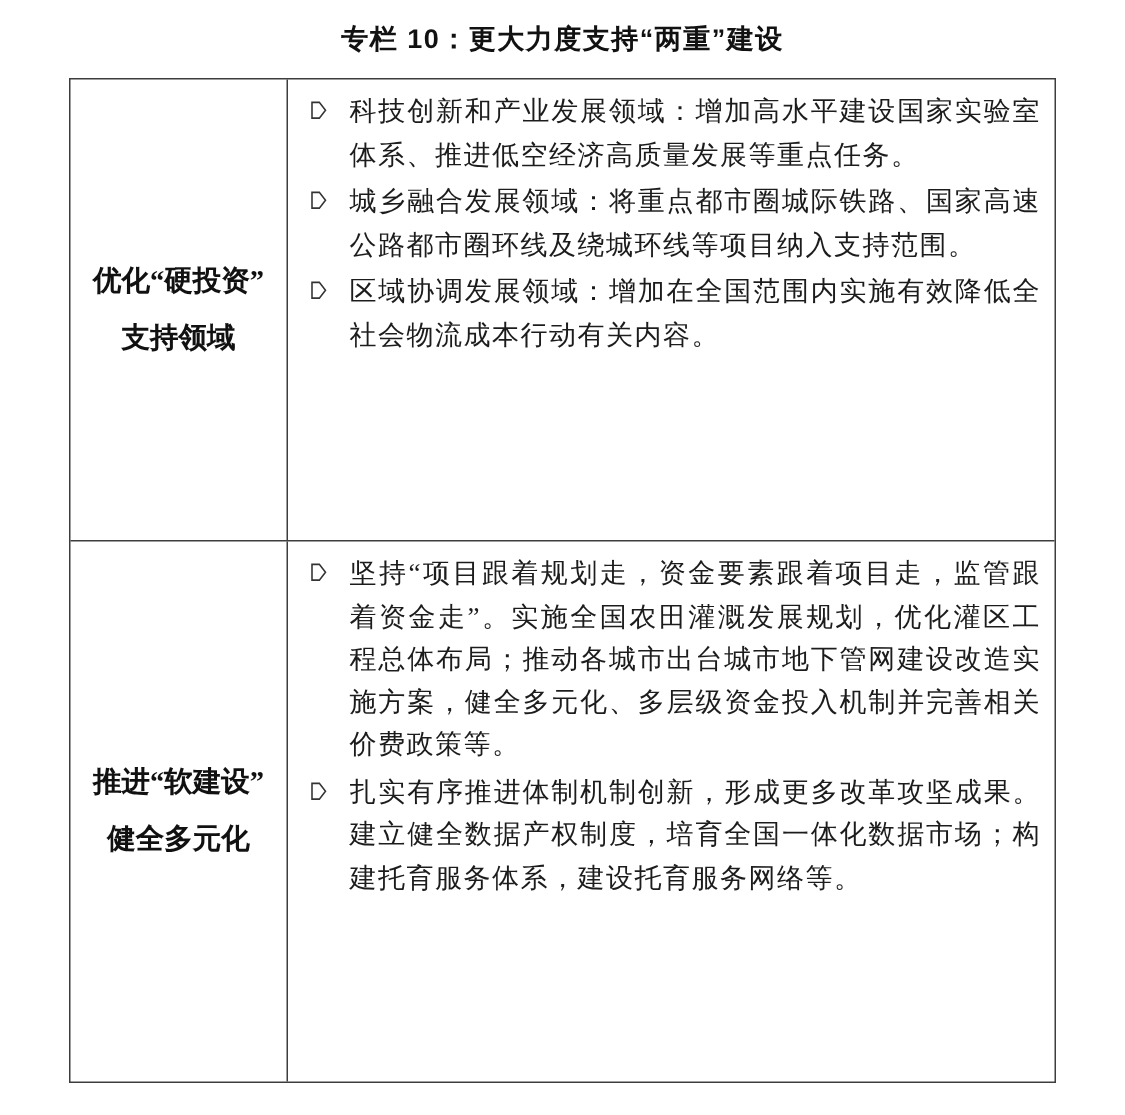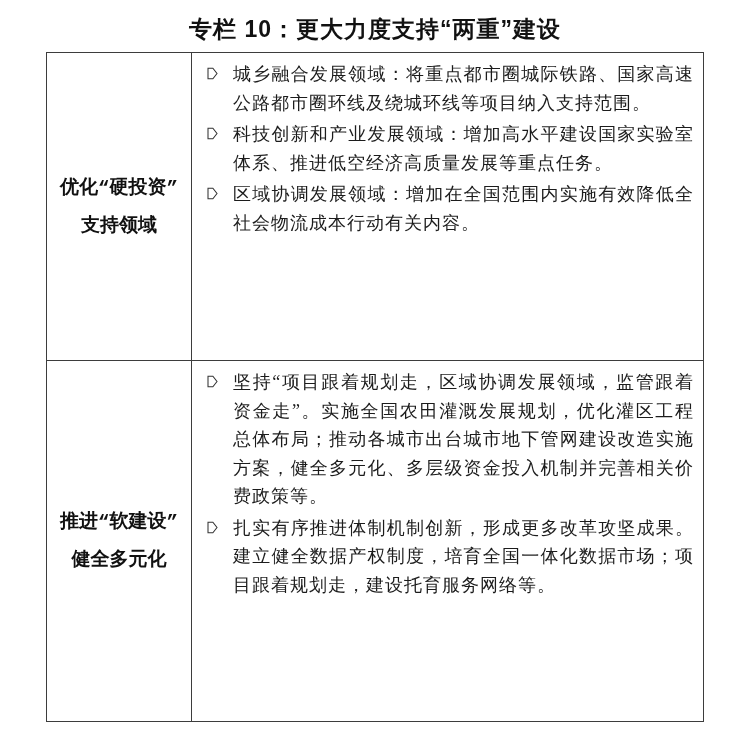--- a/index.html
+++ b/index.html
@@ -13,21 +13,21 @@
     overflow: hidden;
   }
   .title {
     position: absolute;
     top: 14px;
     left: 0;
     width: 100%;
     text-align: center;
     font-family: "Liberation Sans", "DejaVu Sans", sans-serif;
     font-weight: bold;
-    font-size: 23px;
+    font-size: 18px;
     letter-spacing: 1px;
     color: #111111;
   }
   .box-table {
     position: absolute;
     left: 46px;
     top: 52px;
     width: 658px;
     border: 1.5px solid #3d3d3d;
     background: #ffffff;
@@ -38,21 +38,21 @@
   }
   .row + .row { border-top: 1.5px solid #3d3d3d; }
   .row-1 { height: 307px; }
   .row-2 { height: 361px; }
   .label-cell {
     display: flex;
     align-items: center;
     justify-content: center;
     text-align: center;
     white-space: pre-line;
-    font-family: Liberation Mono, monospace;
+    font-family: Liberation Serif, serif;
     font-weight: bold;
     font-size: 19px;
     line-height: 38px;
     color: #111111;
     padding: 4px;
   }
   .content-cell {
     border-left: 1.5px solid #3d3d3d;
     padding: 7px 9px 6px 11px;
     overflow: hidden;
@@ -91,29 +91,29 @@
     <div class="row row-1">
       <div class="label-cell">优化“硬投资”
 支持领域</div>
       <div class="content-cell">
         <div class="item">
           <span class="marker">
             <svg viewBox="0 0 20 20" width="15" height="15">
                 <path d="M4 3 L10.5 3 L16 10 L10.5 17 L4 17 Z" fill="none" stroke="#333333" stroke-width="1.4"></path>
               </svg>
           </span>
-          <p>城乡融合发展领域：将重点都市圈城际铁路、国家高速公路都市圈环线及绕城环线等项目纳入支持范围。</p>
+          <p>科技创新和产业发展领域：增加高水平建设国家实验室体系、推进低空经济高质量发展等重点任务。</p>
         </div>
         <div class="item">
           <span class="marker">
             <svg viewBox="0 0 20 20" width="15" height="15">
                 <path d="M4 3 L10.5 3 L16 10 L10.5 17 L4 17 Z" fill="none" stroke="#333333" stroke-width="1.4"></path>
               </svg>
           </span>
-          <p>科技创新和产业发展领域：增加高水平建设国家实验室体系、推进低空经济高质量发展等重点任务。</p>
+          <p>城乡融合发展领域：将重点都市圈城际铁路、国家高速公路都市圈环线及绕城环线等项目纳入支持范围。</p>
         </div>
         <div class="item">
           <span class="marker">
             <svg viewBox="0 0 20 20" width="15" height="15">
                 <path d="M4 3 L10.5 3 L16 10 L10.5 17 L4 17 Z" fill="none" stroke="#333333" stroke-width="1.4"></path>
               </svg>
           </span>
           <p>区域协调发展领域：增加在全国范围内实施有效降低全社会物流成本行动有关内容。</p>
         </div>
       </div>
@@ -122,27 +122,27 @@
     <div class="row row-2">
       <div class="label-cell">推进“软建设”
 健全多元化</div>
       <div class="content-cell">
         <div class="item">
           <span class="marker">
             <svg viewBox="0 0 20 20" width="15" height="15">
                 <path d="M4 3 L10.5 3 L16 10 L10.5 17 L4 17 Z" fill="none" stroke="#333333" stroke-width="1.4"></path>
               </svg>
           </span>
-          <p>坚持“项目跟着规划走，区域协调发展领域，监管跟着资金走”。实施全国农田灌溉发展规划，优化灌区工程总体布局；推动各城市出台城市地下管网建设改造实施方案，健全多元化、多层级资金投入机制并完善相关价费政策等。</p>
+          <p>坚持“项目跟着规划走，资金要素跟着项目走，监管跟着资金走”。实施全国农田灌溉发展规划，优化灌区工程总体布局；推动各城市出台城市地下管网建设改造实施方案，健全多元化、多层级资金投入机制并完善相关价费政策等。</p>
         </div>
         <div class="item">
           <span class="marker">
             <svg viewBox="0 0 20 20" width="15" height="15">
                 <path d="M4 3 L10.5 3 L16 10 L10.5 17 L4 17 Z" fill="none" stroke="#333333" stroke-width="1.4"></path>
               </svg>
           </span>
-          <p>扎实有序推进体制机制创新，形成更多改革攻坚成果。建立健全数据产权制度，培育全国一体化数据市场；项目跟着规划走，建设托育服务网络等。</p>
+          <p>扎实有序推进体制机制创新，形成更多改革攻坚成果。建立健全数据产权制度，培育全国一体化数据市场；构建托育服务体系，建设托育服务网络等。</p>
         </div>
       </div>
     </div>
 
   </div>
 </div>
 
 </body></html>

